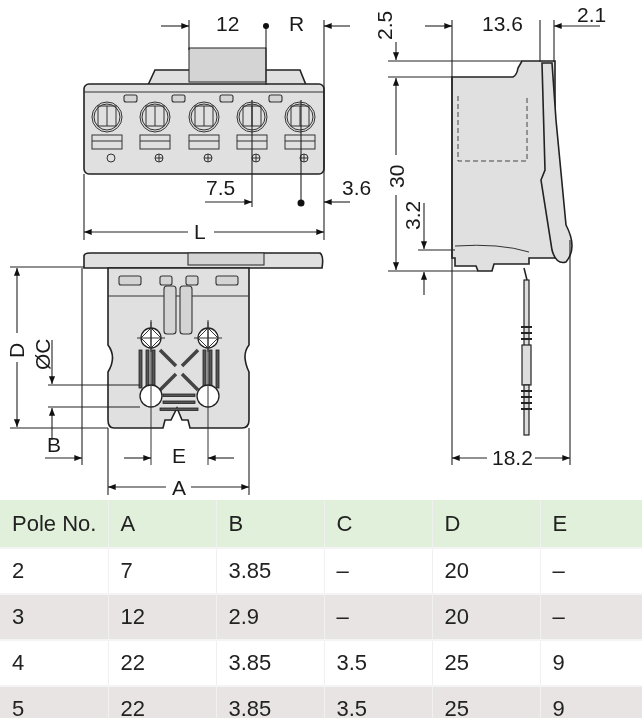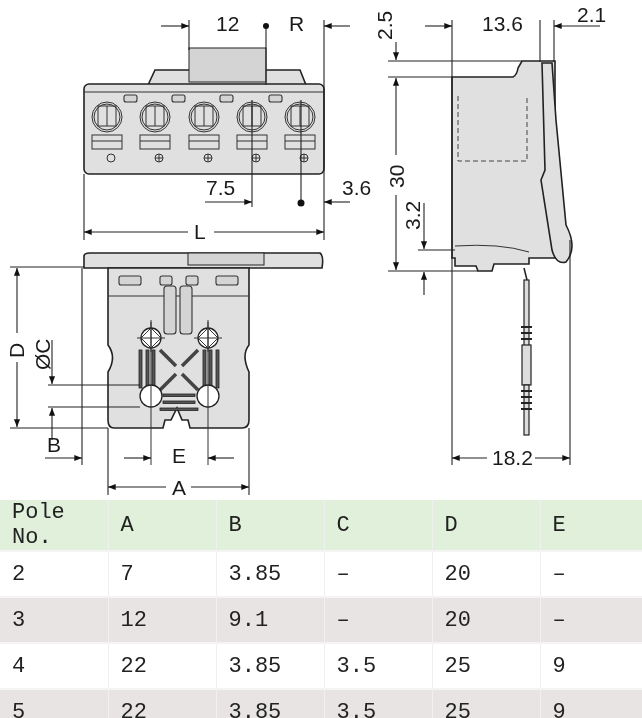--- a/index.html
+++ b/index.html
@@ -8,21 +8,21 @@
   #drawing text { font-family:"Liberation Sans", sans-serif; font-size:21px; fill:#1a1a1a; }
   .part { fill:#e0e0e0; stroke:#222; stroke-width:1.6; }
   .part2 { fill:#d4d4d4; stroke:#333; stroke-width:1.1; }
   .thin { fill:none; stroke:#333; stroke-width:1; }
   .dim { fill:none; stroke:#222; stroke-width:1.1; }
   .dash { fill:none; stroke:#444; stroke-width:1; stroke-dasharray:5 3; }
   .hole { fill:#ffffff; stroke:#222; stroke-width:1.3; }
   .bar { fill:#555; stroke:#222; stroke-width:0.8; }
   .arrow { fill:#111; }
   table#dims { position:absolute; left:0; top:500px; width:642px; border-collapse:collapse; table-layout:fixed; }
-  table#dims th, table#dims td { font-family:Liberation Mono, monospace; font-size:22px; font-weight:normal; text-align:left; color:#222; height:44px; padding:0 0 0 12px; border-right:1px solid #f0f0f0; }
+  table#dims th, table#dims td { font-family:Liberation Sans, sans-serif; font-size:22px; font-weight:normal; text-align:left; color:#222; height:44px; padding:0 0 0 12px; border-right:1px solid #f0f0f0; }
   table#dims thead tr { background:#e0f0da; }
   table#dims thead th { height:47px; }
   table#dims tbody tr:nth-child(odd) { background:#ffffff; }
   table#dims tbody tr:nth-child(even) { background:#e7e4e3; }
   table#dims tbody tr { border-top:2px solid #f4f4f4; }
   col.c0 { width:108px; } col.c1 { width:108px; } col.c2 { width:108px; } col.c3 { width:108px; } col.c4 { width:108px; } col.c5 { width:102px; }
 </style>
 </head>
 <body>
 
@@ -262,21 +262,21 @@
       <td>2</td>
       <td>7</td>
       <td>3.85</td>
       <td>–</td>
       <td>20</td>
       <td>–</td>
     </tr>
     <tr>
       <td>3</td>
       <td>12</td>
-      <td>9.1</td>
+      <td>2.9</td>
       <td>–</td>
       <td>20</td>
       <td>–</td>
     </tr>
     <tr>
       <td>4</td>
       <td>22</td>
       <td>3.85</td>
       <td>3.5</td>
       <td>25</td>

